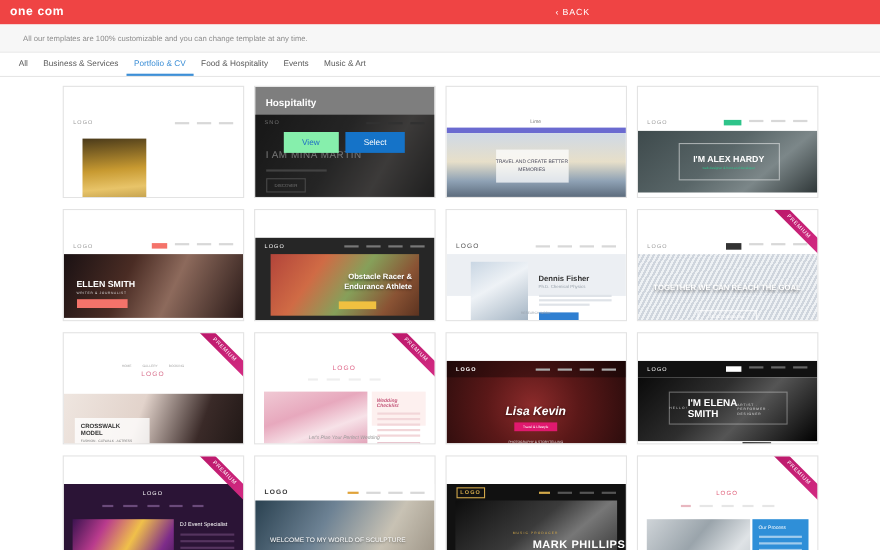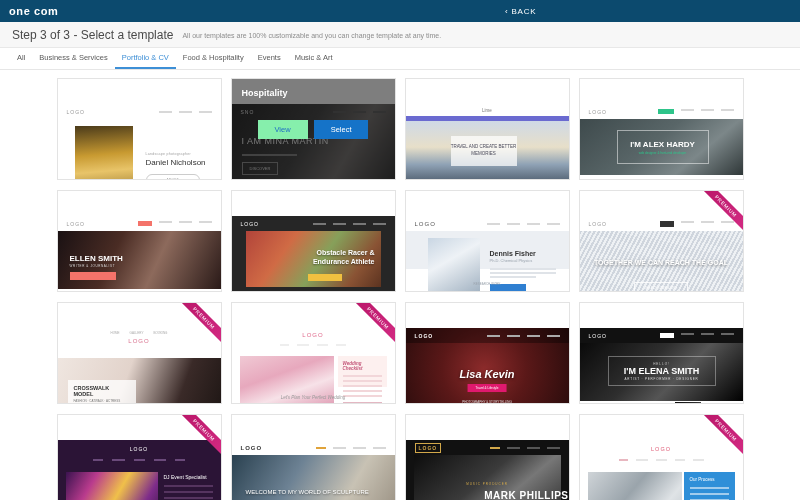--- a/index.html
+++ b/index.html
@@ -8,21 +8,21 @@
     width: 800px; height: 500px;
     overflow: hidden;
     background: #ffffff;
     font-family: "Liberation Sans", sans-serif;
     -webkit-font-smoothing: antialiased;
   }
 
   
   .topbar {
     height: 22px;
-    background: #0c4a6e;
+    background: #ef4444;
     display: flex;
     align-items: center;
     position: relative;
   }
   .brand {
     color: #fff;
     font-size: 11px;
     font-weight: bold;
     letter-spacing: .6px;
     padding-left: 9px;
@@ -202,21 +202,20 @@
 
 <div class="topbar">
   <div class="brand">one com</div>
   <a class="back-link">
     <span class="chev">‹</span>
     <span>BACK</span>
   </a>
 </div>
 
 <div class="step-header">
-  <h1 class="step-title">Step 3 of 3 - Select a template</h1>
   <div class="step-sub">All our templates are 100% customizable and you can change template at any time.</div>
 </div>
 
 <nav class="tabs" id="tabs">
     <div class="tab">
       <span>All</span>
     </div>
     <div class="tab">
       <span>Business &amp; Services</span>
     </div>
@@ -240,25 +239,20 @@
    <div class="site" style="background:#fff">
      <div class="nav">
             <span class="logo">LOGO</span>
             <span class="navlinks">
               <i></i>
               <i></i>
               <i></i>
             </span>
           </div>
      <div style="position:absolute;left:17px;top:22px;width:58px;height:72px" class="img-sunset"></div>
-     <div style="position:absolute;left:88px;top:48px;width:62px">
-       <div style="font-size:3.5px;color:#a0a0a0;letter-spacing:.3px">Landscape photographer</div>
-       <div style="font-size:8px;color:#333;margin-top:2px">Daniel Nicholson</div>
-       <div style="margin-top:7px;border:1px solid #ccc;border-radius:7px;font-size:3.5px;color:#999;text-align:center;padding:3px 0;width:54px">ABOUT</div>
-     </div>
    </div>
       </div>
     </div>
     <div class="card">
       <div class="thumb">
    <div class="site img-portrait-dark">
      <div class="nav">
             <span class="logo" style="color:#ddd">SNO</span>
             <span class="navlinks">
               <i style="background:#555"></i>
@@ -488,21 +482,21 @@
      <div class="nav" style="background:#111">
             <span class="logo" style="color:#fff">LOGO</span>
             <span class="navlinks">
               <i style="background:#fff;width:14px;height:5px"></i>
               <i style="background:#666"></i>
               <i style="background:#666"></i>
               <i style="background:#666"></i>
             </span>
           </div>
      <div class="hero img-bw" style="top:15px;height:58px"></div>
-     <div style="position:absolute;left:28px;top:28px;width:108px;height:30px;border:1px solid rgba(255,255,255,.35);display:flex;flex-direction:column;align-items:center;justify-content:center">
+     <div style="position:absolute;left:28px;top:28px;width:108px;height:30px;border:1px solid rgba(255,255,255,.35);display:flex;align-items:center;justify-content:center">
        <div style="font-size:3px;color:#ccc;letter-spacing:1px">HELLO!</div>
        <div style="font-size:9px;color:#fff;font-weight:bold">I'M ELENA SMITH</div>
        <div style="font-size:3px;color:#ddd;letter-spacing:.8px;margin-top:1px">ARTIST · PERFORMER · DESIGNER</div>
      </div>
      <div style="position:absolute;left:12px;top:88px;font-size:3.5px;color:#333;font-weight:bold">WHO I AM</div>
      <div style="position:absolute;right:42px;top:74px;width:26px;height:28px" class="img-bw"></div>
    </div>
       </div>
     </div>
     <div class="card">

